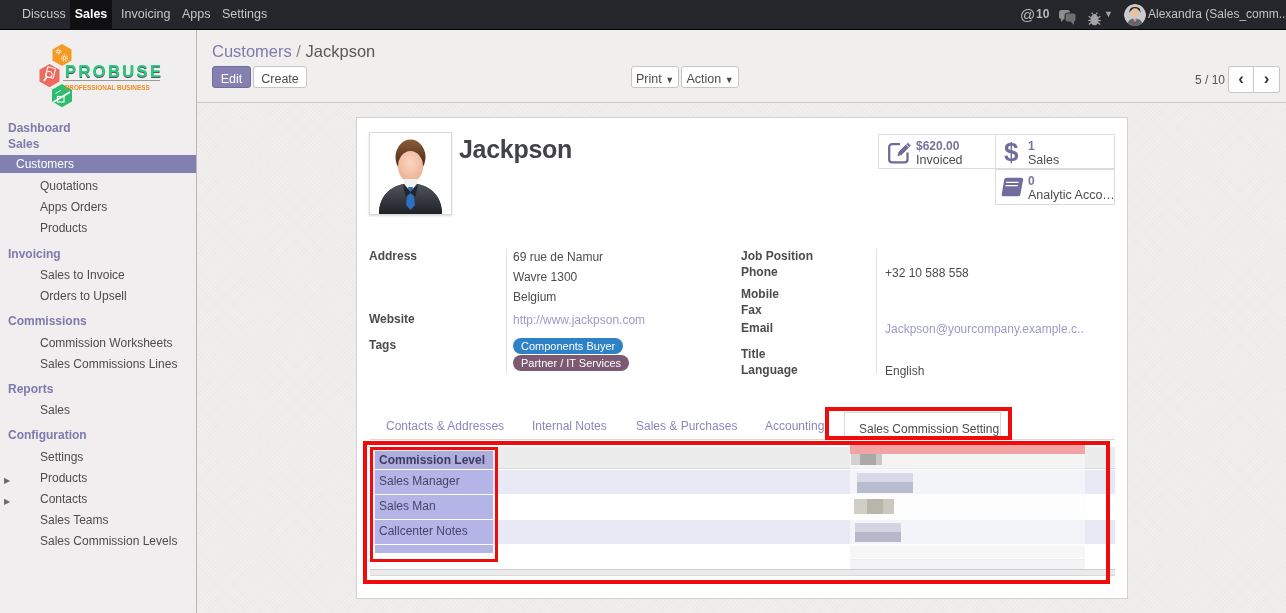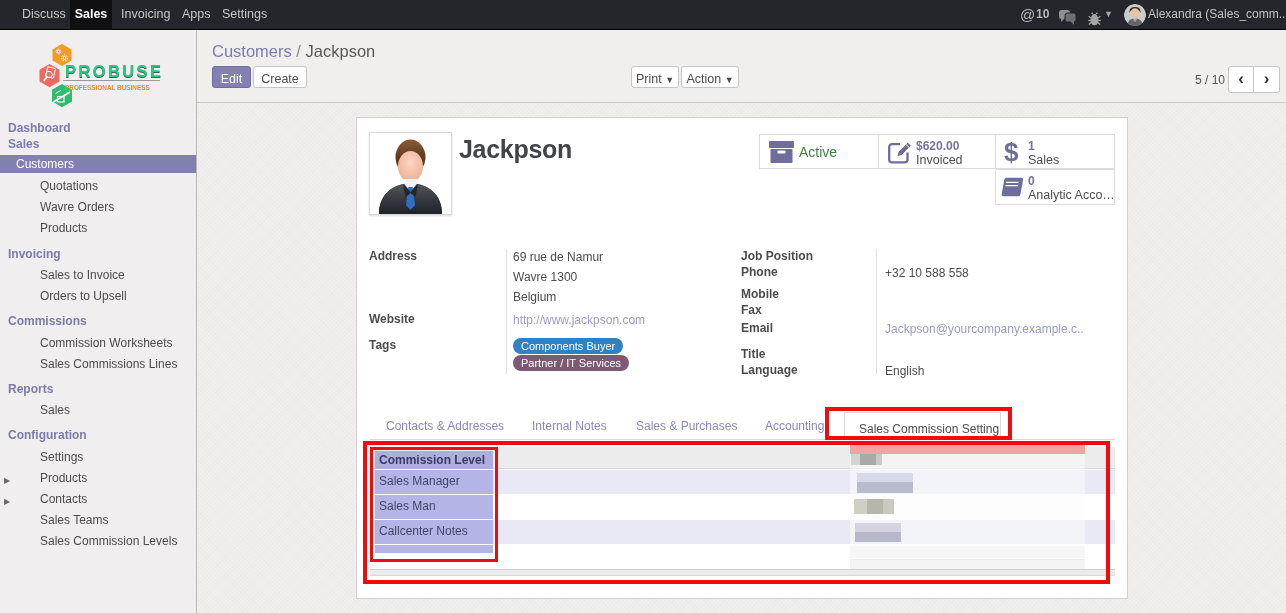--- a/index.html
+++ b/index.html
@@ -154,21 +154,21 @@
     <text x="29" y="35.5" font-family="Liberation Sans, sans-serif" font-size="16.5" font-weight="bold" letter-spacing="2.4" fill="#555">PROBUSE</text>
     <text x="29" y="34.5" font-family="Liberation Sans, sans-serif" font-size="16.5" font-weight="bold" letter-spacing="2.4" fill="#29c982">PROBUSE</text>
     <line x1="27" y1="38.5" x2="124" y2="38.5" stroke="#9a9a9a" stroke-width="1"></line>
     <text x="29" y="48" font-family="Liberation Sans, sans-serif" font-size="6.4" font-weight="bold" letter-spacing="0" fill="#ee8d1f">PROFESSIONAL BUSINESS</text>
   </svg>
 
   <div class="snav shead" style="top:91px;">Dashboard</div>
   <div class="snav shead" style="top:107px;">Sales</div>
   <div id="selitem">Customers</div>
   <div class="snav sitem" style="top:149px;">Quotations</div>
-  <div class="snav sitem" style="top:170px;">Wavre Orders</div>
+  <div class="snav sitem" style="top:170px;">Apps Orders</div>
   <div class="snav sitem" style="top:191px;">Products</div>
   <div class="snav shead" style="top:217px;">Invoicing</div>
   <div class="snav sitem" style="top:238px;">Sales to Invoice</div>
   <div class="snav sitem" style="top:259px;">Orders to Upsell</div>
   <div class="snav shead" style="top:284px;">Commissions</div>
   <div class="snav sitem" style="top:306px;">Commission Worksheets</div>
   <div class="snav sitem" style="top:327px;">Sales Commissions Lines</div>
   <div class="snav shead" style="top:352px;">Reports</div>
   <div class="snav sitem" style="top:373px;">Sales</div>
   <div class="snav shead" style="top:398px;">Configuration</div>
@@ -220,28 +220,20 @@
       <path d="M33.5 50 L40.5 59 L47.5 50 L47 46 L34 46 Z" fill="#f2f2f2"></path>
       <path d="M38.3 54 L42.7 54 L45 72 L40.5 77 L36 72 Z" fill="#2f6fc2"></path>
       <path d="M9 81 C9 63 20 54 33 51 L41 59.5 L27 71 L23 81 Z" fill="url(#suit)"></path>
       <path d="M72 81 C72 63 61 54 48 51 L40 59.5 L54 71 L58 81 Z" fill="url(#suit)"></path>
       <path d="M33 51 L41 59.5 L35.5 64 Z" fill="#23262b"></path>
       <path d="M48 51 L40 59.5 L45.5 64 Z" fill="#23262b"></path>
     </svg>
   </div>
   <div id="h1">Jackpson</div>
 
-  <div class="statbtn" style="left:402px; top:16px; width:120px; height:35px;">
-    <svg class="ic" width="25" height="22" viewBox="0 0 25 22">
-      <rect x="0" y="0" width="25" height="7" rx="1" fill="#6f6d9b"></rect>
-      <rect x="1.5" y="8" width="22" height="14" rx="1" fill="#6f6d9b"></rect>
-      <rect x="8.5" y="9.5" width="8" height="3" rx="1" fill="#fff"></rect>
-    </svg>
-    <div style="position:absolute; left:39px; top:9px; font-size:14px; color:#457c44;">Active</div>
-  </div>
   <div class="statbtn" style="left:521px; top:16px; width:118px; height:35px;">
     <svg class="ic" width="26" height="24" viewBox="0 0 26 24">
       <g fill="none" stroke="#6f6d9b" stroke-width="2.3">
         <path d="M19.5 12.5 L19.5 19.5 A2.8 2.8 0 0 1 16.7 22.3 L4 22.3 A2.8 2.8 0 0 1 1.2 19.5 L1.2 7 A2.8 2.8 0 0 1 4 4.2 L12 4.2"></path>
       </g>
       <path d="M8.8 16.8 L10 12 L19.8 2.2 L23.3 5.7 L13.5 15.5 L8.8 16.8 Z" fill="#6f6d9b" stroke="#fff" stroke-width="1"></path>
       <line x1="17.8" y1="4.2" x2="21.3" y2="7.7" stroke="#fff" stroke-width="1"></line>
     </svg>
     <div class="v" style="left:37px;">$620.00</div>
     <div class="l" style="left:37px;">Invoiced</div>

